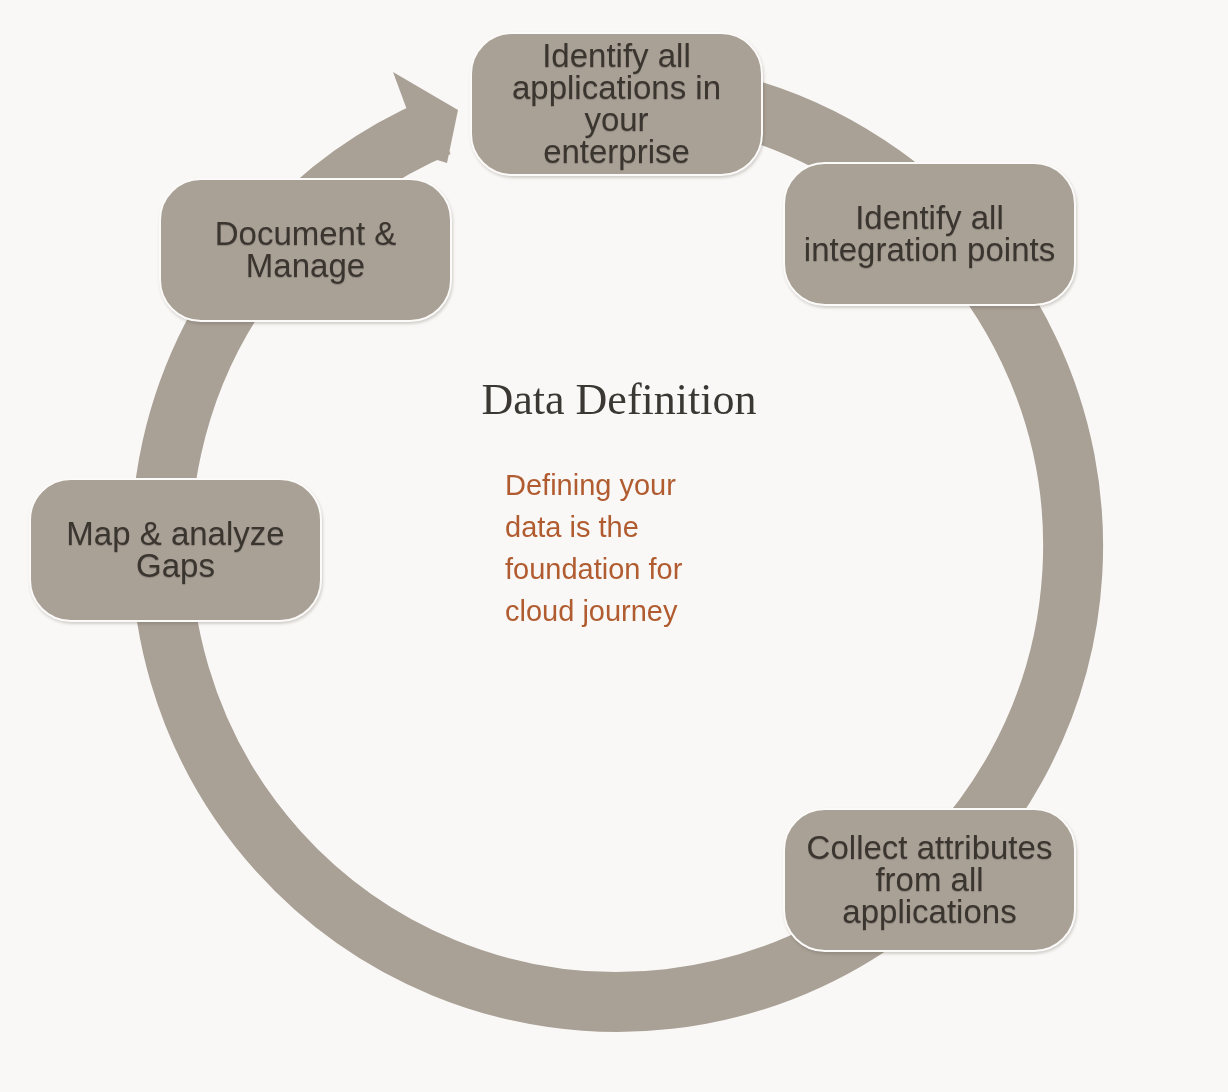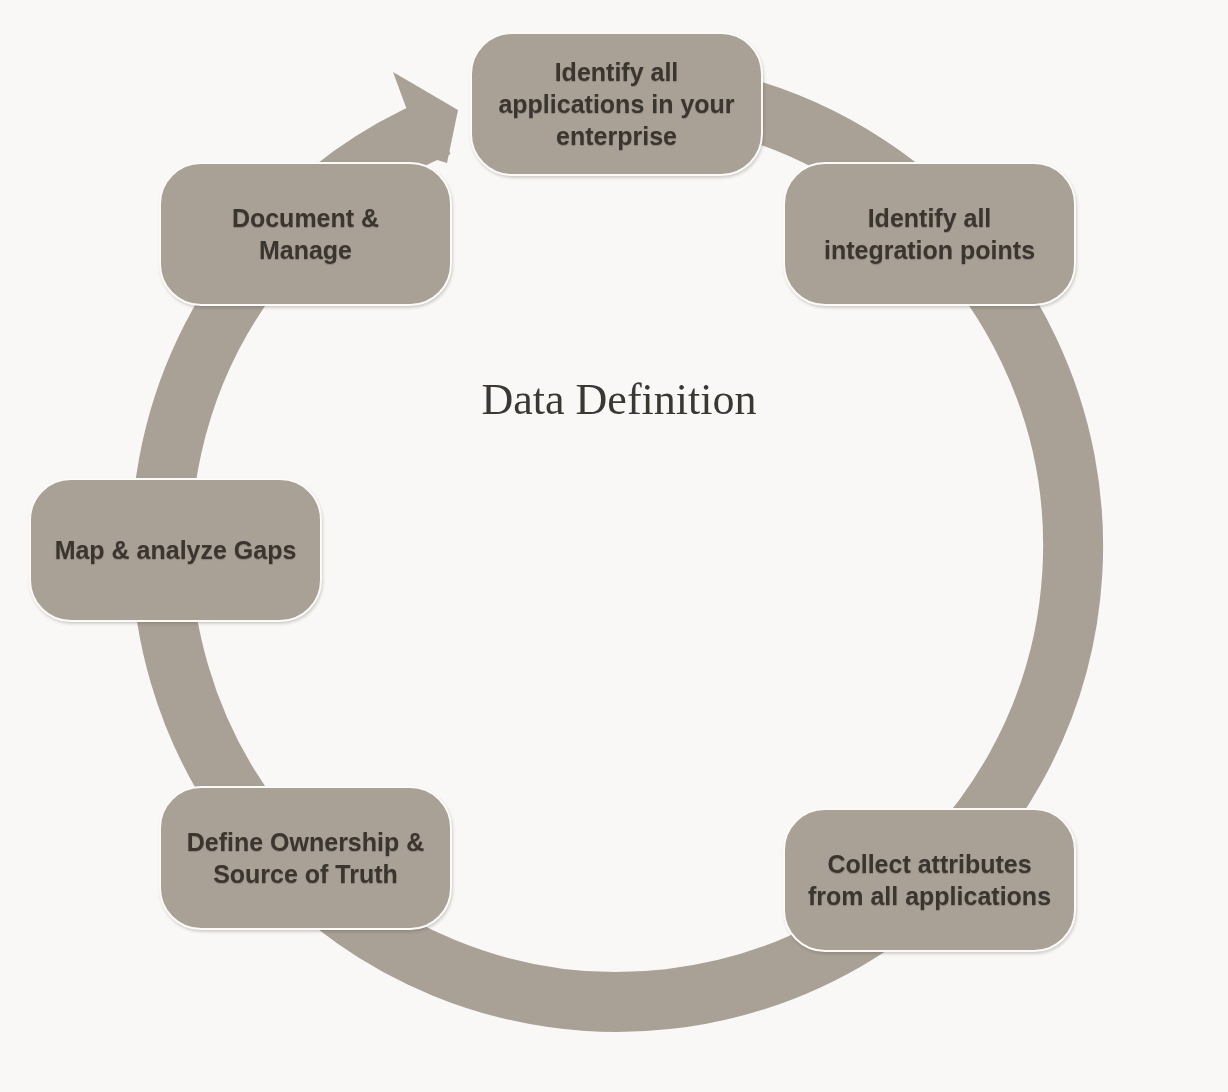--- a/index.html
+++ b/index.html
@@ -34,36 +34,36 @@
     border:2px solid var(--box-outline);
     border-radius:42px;
     display:flex;
     align-items:center;
     justify-content:center;
     text-align:center;
     z-index:2;
     box-shadow:1px 2px 3px rgba(70,60,50,0.22);
   }
   .step-label{
-    font-size:25px;
-    font-weight:bold;
+    font-size:33px;
+    font-weight:normal;
     line-height:32px;
     color:var(--label-text);
     white-space:pre-line;
     text-shadow:0 1px 1px rgba(0,0,0,0.18);
     padding:0 8px;
   }
   .pos-top          {left:470px; top:32px;}
   .pos-top-right    {left:783px; top:162px;}
   .pos-right        {left:913px; top:474px;}
   .pos-bottom-right {left:783px; top:808px;}
   .pos-bottom       {left:470px; top:917px;}
   .pos-bottom-left  {left:159px; top:786px;}
   .pos-left         {left:29px;  top:478px;}
-  .pos-top-left     {left:159px; top:162px;}
+  .pos-top-left     {left:159px; top:178px;}
   .center-title{
     position:absolute;
     left:619px; top:374px;
     transform:translateX(-50%);
     font-size:44px;
     color:var(--title-text);
     z-index:2;
     white-space:nowrap;
     font-family:Liberation Serif, serif;
   }
@@ -98,29 +98,29 @@
 integration points</span>
   </div>
 
 
   <div class="step-box pos-bottom-right">
     <span class="step-label">Collect attributes
 from all applications</span>
   </div>
 
 
-  <div class="step-box pos-bottom-left">
-    <span class="step-label">Define Ownership &amp;
-Source of Truth</span>
-  </div>
 
   <div class="step-box pos-left">
     <span class="step-label">Map &amp; analyze Gaps</span>
   </div>
 
   <div class="step-box pos-top-left">
     <span class="step-label">Document &amp;
 Manage</span>
   </div>
 
   <div class="center-title">Data Definition</div>
+  <div class="center-subtitle">Defining your
+data is the
+foundation for
+cloud journey</div>
 
 </div>
 
 </body></html>

